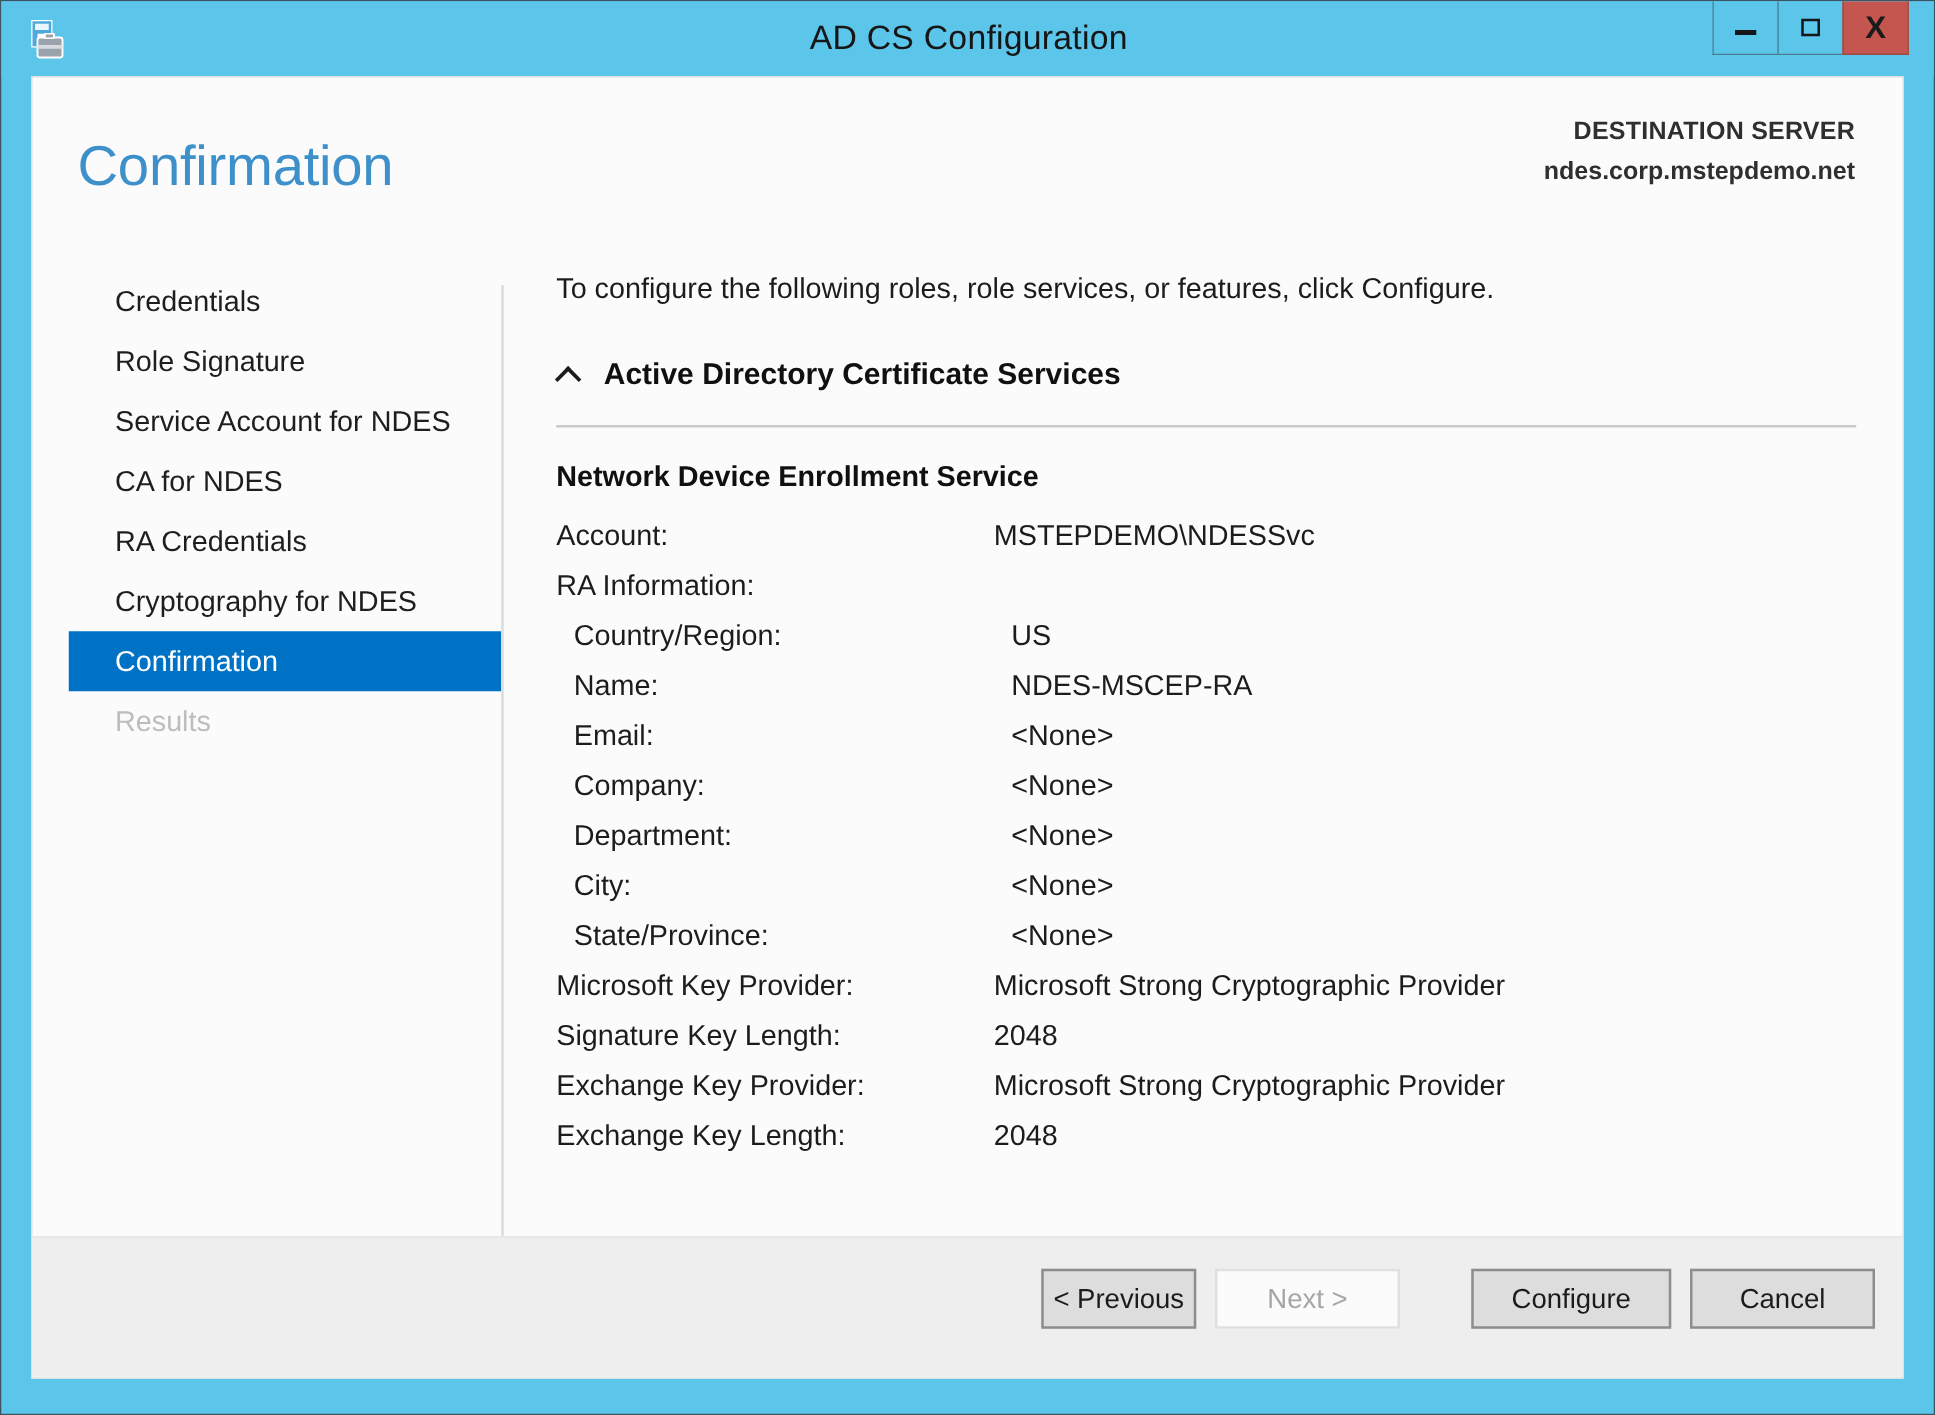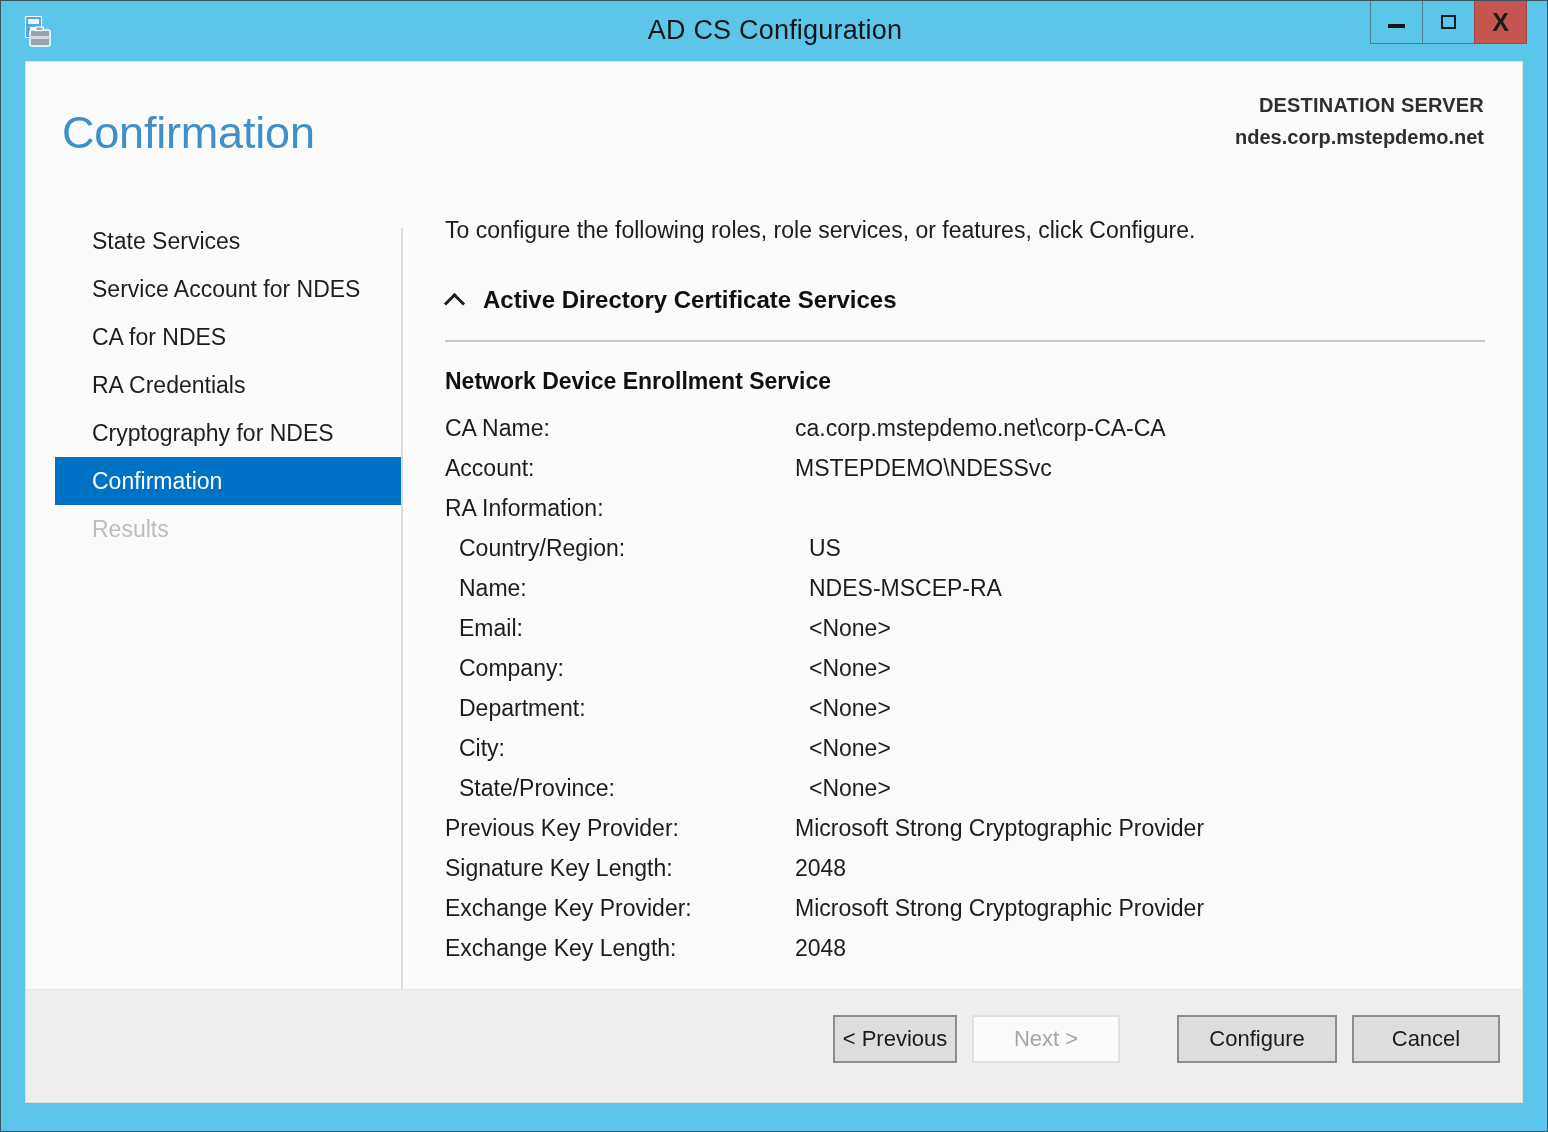--- a/index.html
+++ b/index.html
@@ -333,21 +333,22 @@
 
     <div class="page-head">
       <div class="page-title">Confirmation</div>
       <div class="dest-block">
         <div class="dest-label">DESTINATION SERVER</div>
         <div class="dest-server">ndes.corp.mstepdemo.net</div>
       </div>
     </div>
 
     <div class="sidebar">
-      <div class="nav-item">State Services</div>
+      <div class="nav-item">Credentials</div>
+      <div class="nav-item">Role Signature</div>
       <div class="nav-item">Service Account for NDES</div>
       <div class="nav-item">CA for NDES</div>
       <div class="nav-item">RA Credentials</div>
       <div class="nav-item">Cryptography for NDES</div>
       <div class="nav-item selected">Confirmation</div>
       <div class="nav-item disabled">Results</div>
     </div>
 
     <div class="v-divider"></div>
 
@@ -357,24 +358,20 @@
       <div class="section-head">
         <span class="chevron"></span>
         <span class="section-title">Active Directory Certificate Services</span>
       </div>
       <div class="hr"></div>
 
       <div class="subsection-title">Network Device Enrollment Service</div>
 
       <div class="rows">
         <div class="row">
-          <span class="k">CA Name:</span>
-          <span class="v">ca.corp.mstepdemo.net\corp-CA-CA</span>
-        </div>
-        <div class="row">
           <span class="k">Account:</span>
           <span class="v">MSTEPDEMO\NDESSvc</span>
         </div>
         <div class="row">
           <span class="k">RA Information:</span>
           <span class="v"></span>
         </div>
         <div class="row indent">
           <span class="k">Country/Region:</span>
           <span class="v">US</span>
@@ -397,21 +394,21 @@
         </div>
         <div class="row indent">
           <span class="k">City:</span>
           <span class="v">&lt;None&gt;</span>
         </div>
         <div class="row indent">
           <span class="k">State/Province:</span>
           <span class="v">&lt;None&gt;</span>
         </div>
         <div class="row">
-          <span class="k">Previous Key Provider:</span>
+          <span class="k">Microsoft Key Provider:</span>
           <span class="v">Microsoft Strong Cryptographic Provider</span>
         </div>
         <div class="row">
           <span class="k">Signature Key Length:</span>
           <span class="v">2048</span>
         </div>
         <div class="row">
           <span class="k">Exchange Key Provider:</span>
           <span class="v">Microsoft Strong Cryptographic Provider</span>
         </div>

